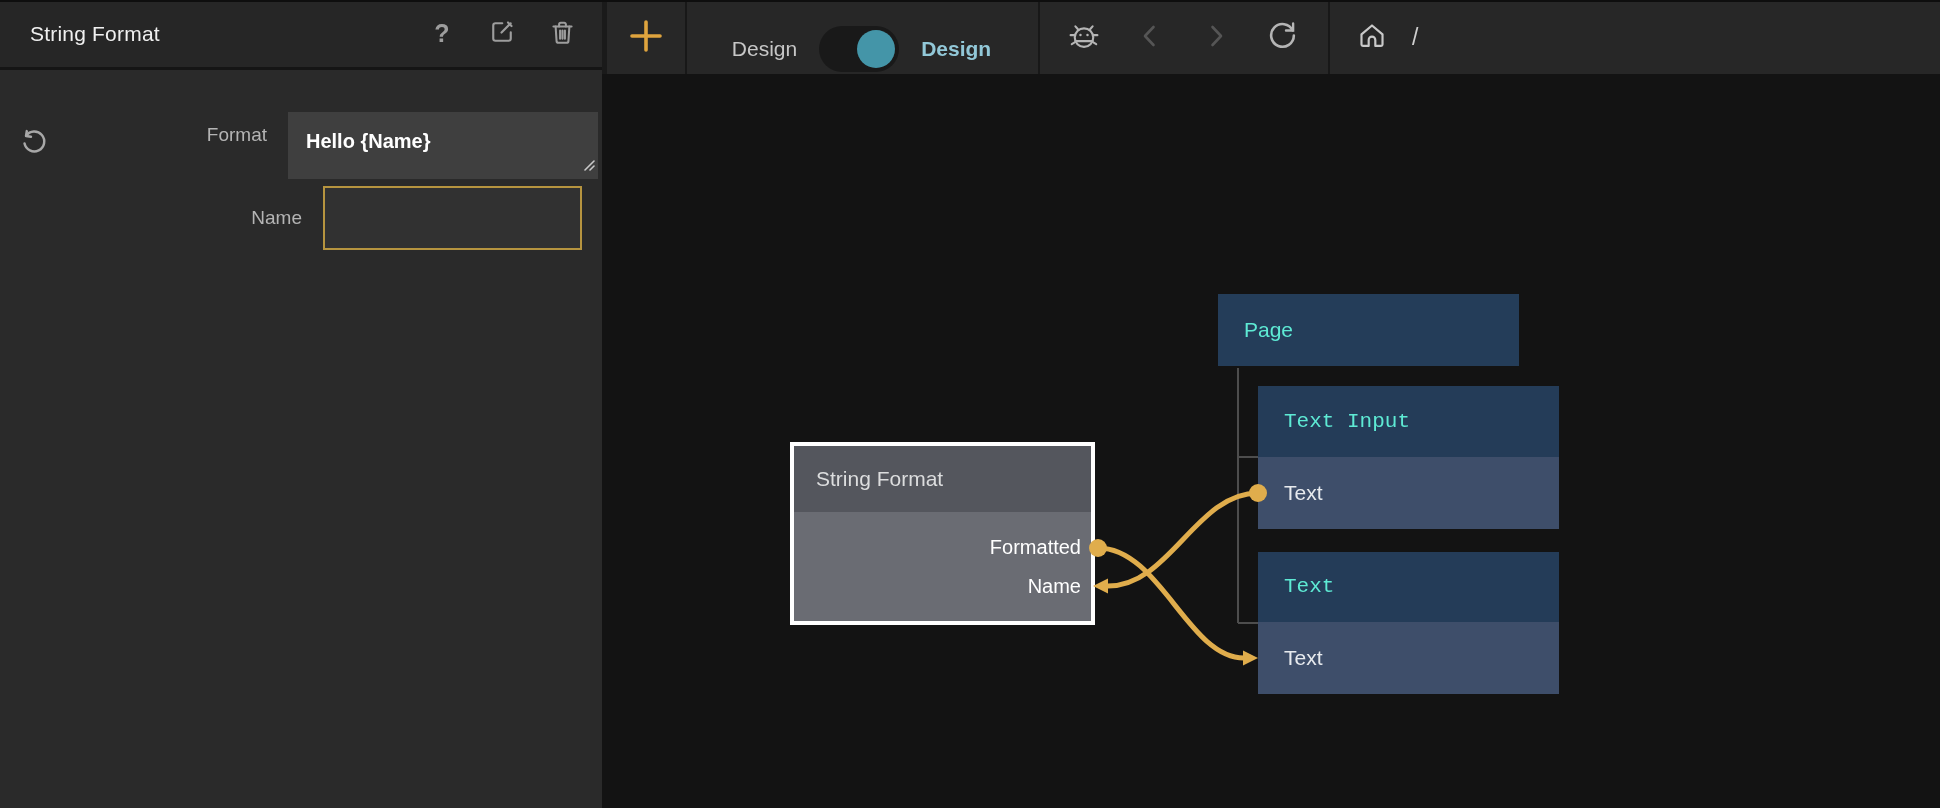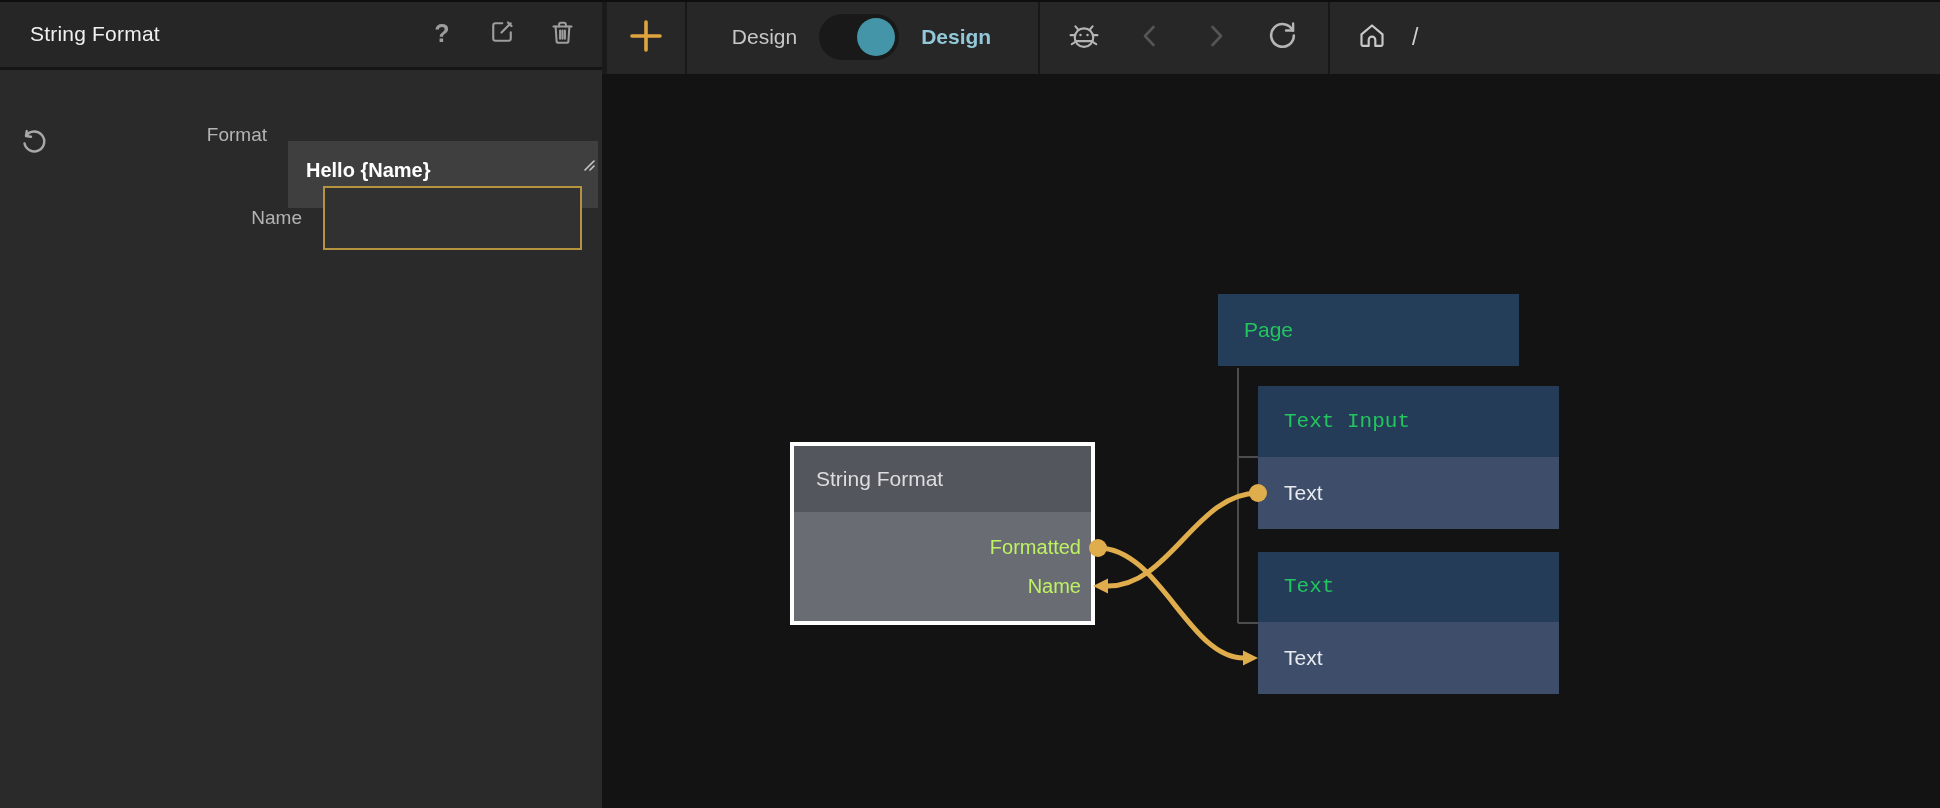--- a/index.html
+++ b/index.html
@@ -11,62 +11,62 @@
   .sidebar { position:absolute; left:0; top:0; width:602px; height:808px; background:var(--sidebar-bg,#2a2a2a); z-index:2; }
   .sidebar-header { height:70px; background:#262626; border-bottom:3px solid #151515; display:flex; align-items:center; padding:0 22px 0 30px; }
   .sidebar-title { color:#f0f0f0; font-size:21px; font-weight:500; letter-spacing:.2px; flex:1; }
   .icon-btn { background:none; border:none; cursor:pointer; color:#9d9d9d; width:36px; height:36px; display:flex; align-items:center; justify-content:center; margin-left:24px; }
   .help-btn { font-size:25px; font-weight:700; font-family:"Liberation Sans",sans-serif; }
   .reset-btn { position:absolute; left:16px; top:127px; width:34px; height:34px; color:#a8a8a8; background:none; border:none; cursor:pointer; }
   .prop-label { position:absolute; left:0; color:#b4b4b4; font-size:19px; text-align:right; }
   .lbl-format { top:101px; width:267px; height:67px; line-height:67px; }
   .lbl-name { top:186px; width:302px; height:64px; line-height:64px; }
   .format-wrap { position:absolute; left:288px; top:112px; width:310px; height:67px; }
-  .format-input { width:100%; height:100%; background:#3f3f3f; border:none; outline:none; resize:none; overflow:hidden; color:#ffffff; font-size:20px; font-weight:700; font-family:"Liberation Sans",sans-serif; padding:18px 0 0 18px;margin-top:29px; }
+  .format-input { width:100%; height:100%; background:#3f3f3f; border:none; outline:none; resize:none; overflow:hidden; color:#ffffff; font-size:20px; font-weight:700; font-family:"Liberation Sans",sans-serif; padding:18px 0 0 18px; }
   .resize-handle { position:absolute; right:3px; bottom:4px; color:#c9c9c9; cursor:nwse-resize; }
   .name-input { position:absolute; left:323px; top:186px; width:259px; height:64px; background:#313131; border:2px solid var(--field-border,#b6943f); outline:none; color:#fff; font-size:20px; padding:0 14px; }
 
   
   .topbar { position:absolute; left:602px; top:0; width:1338px; height:74px; background:var(--topbar-bg,#272727); z-index:2; }
   .tb-sep { position:absolute; top:0; height:74px; width:2px; background:#181818; }
   .sep0 { left:0; width:5px; background:#1a1a1a; }
   .sep1 { left:83px; } .sep2 { left:436px; } .sep3 { left:726px; }
   .plus-btn { position:absolute; left:5px; top:0; width:78px; height:74px; display:flex; align-items:center; justify-content:center; background:none; border:none; cursor:pointer; color:var(--accent,#dfa43e); }
-  .mode-group { position:absolute; left:83px; top:0; width:353px; height:74px; display:flex; align-items:center; justify-content:center; gap:22px; }
+  .mode-group { position:absolute; left:83px; top:12px; width:353px; height:74px; display:flex; align-items:center; justify-content:center; gap:22px; }
   .design-label { color:#c7c7c7; font-size:21px; cursor:pointer; }
   .toggle { position:relative; width:80px; height:46px; border-radius:23px; background:#191919; cursor:pointer; flex:none; }
   .toggle-knob { position:absolute; right:4px; top:4px; width:38px; height:38px; border-radius:50%; background:var(--toggle-knob,#4495a8); }
   .preview-label { color:var(--preview-text,#92c8d8); font-size:21px; font-weight:600; cursor:pointer; }
   .nav-group { position:absolute; left:436px; top:0; width:290px; height:74px; display:flex; align-items:center; justify-content:center; gap:30px; }
   .nav-btn { background:none; border:none; cursor:pointer; display:flex; align-items:center; justify-content:center; width:36px; height:40px; color:#b5b5b5; }
   .nav-disabled { color:#555555; }
   .home-group { position:absolute; left:726px; top:0; height:74px; display:flex; align-items:center; padding-left:28px; gap:24px; }
   .home-btn { background:none; border:none; cursor:pointer; color:#c9c9c9; display:flex; align-items:center; }
   .breadcrumb { color:#cfcfcf; font-size:23px; }
 
   
   .canvas { position:absolute; left:602px; top:74px; width:1338px; height:734px; background:var(--canvas-bg,#131313); }
   .layer { position:absolute; left:0; top:0; width:1338px; height:734px; }
   .tree-layer { z-index:1; }
   .wire-layer { z-index:4; pointer-events:none; }
   .node { position:absolute; z-index:2; cursor:pointer; }
-  .node-title { color:#22c55e; font-size:21px; padding-left:26px; }
+  .node-title { color:#5eead4; font-size:21px; padding-left:26px; }
   .blue-header { background:var(--node-header-blue,#243c58);font-family:Liberation Mono, monospace; }
   .blue-row { background:var(--node-row-blue,#3e4e6a); color:#e7eaee; font-size:21px; padding-left:26px; }
   .node-page { left:616px; top:220px; width:301px; height:72px; line-height:72px; background:var(--page-node,#243d59); }
   .node-ti { left:656px; top:312px; width:301px; }
   .node-ti .blue-header { height:71px; line-height:71px; }
   .node-ti .blue-row { height:72px; line-height:72px; }
   .node-tx { left:656px; top:478px; width:301px; }
   .node-tx .blue-header { height:70px; line-height:70px; }
   .node-tx .blue-row { height:72px; line-height:72px; }
   .sf-node { left:188px; top:368px; width:305px; height:183px; border:4px solid var(--selection,#ffffff); background:var(--sf-body,#6a6c73); z-index:3; }
   .sf-header { height:66px; line-height:66px; background:var(--sf-header,#54565d); color:#dcddde; font-size:21px; padding-left:22px; }
   .sf-ports { padding-top:16px; }
-  .sf-port { height:39px; line-height:39px; text-align:right; padding-right:10px; color:#bef264; font-size:20px; }
+  .sf-port { height:39px; line-height:39px; text-align:right; padding-right:10px; color:#ffffff; font-size:20px; }
   .wire { stroke:var(--wire,#e0ad4c); stroke-width:5; fill:none; stroke-linecap:round; }
   .wire-fill { fill:var(--wire,#e0ad4c); }
   .tree-line { stroke:#4d4d4d; stroke-width:2; fill:none; }
 </style>
 </head>
 <body>
 
 <div class="app">
   <div class="topline"></div>
 

